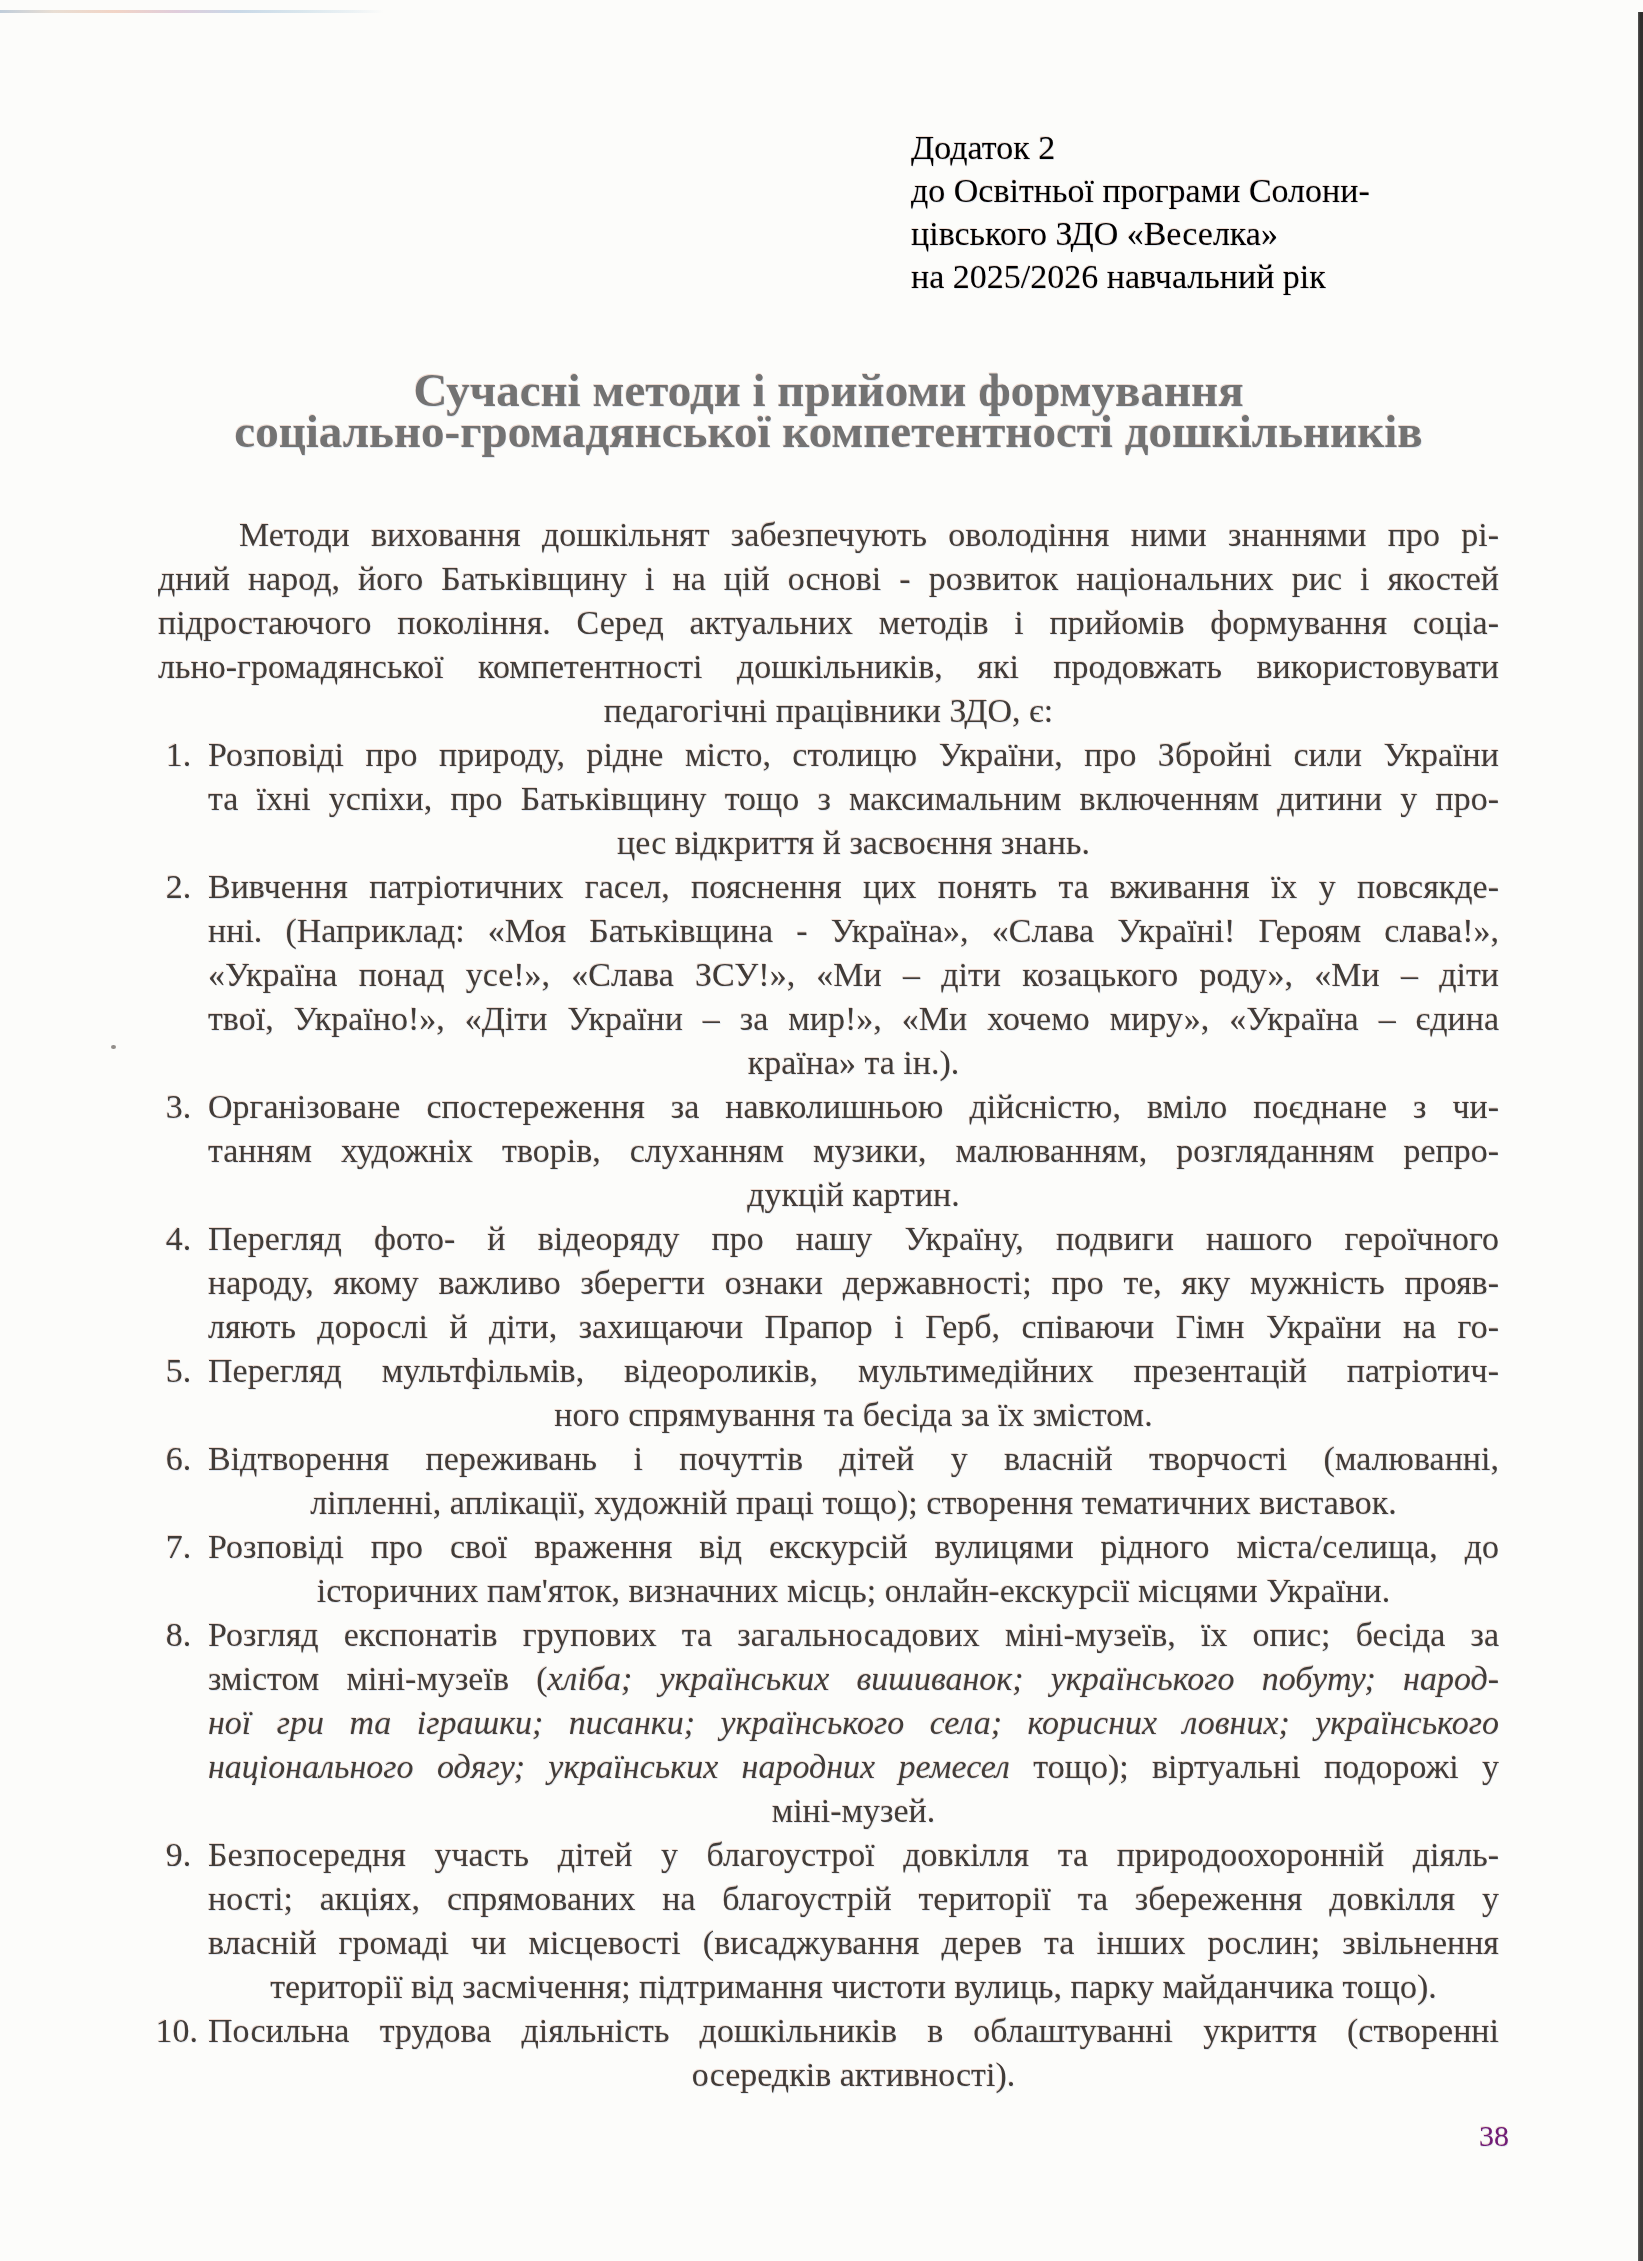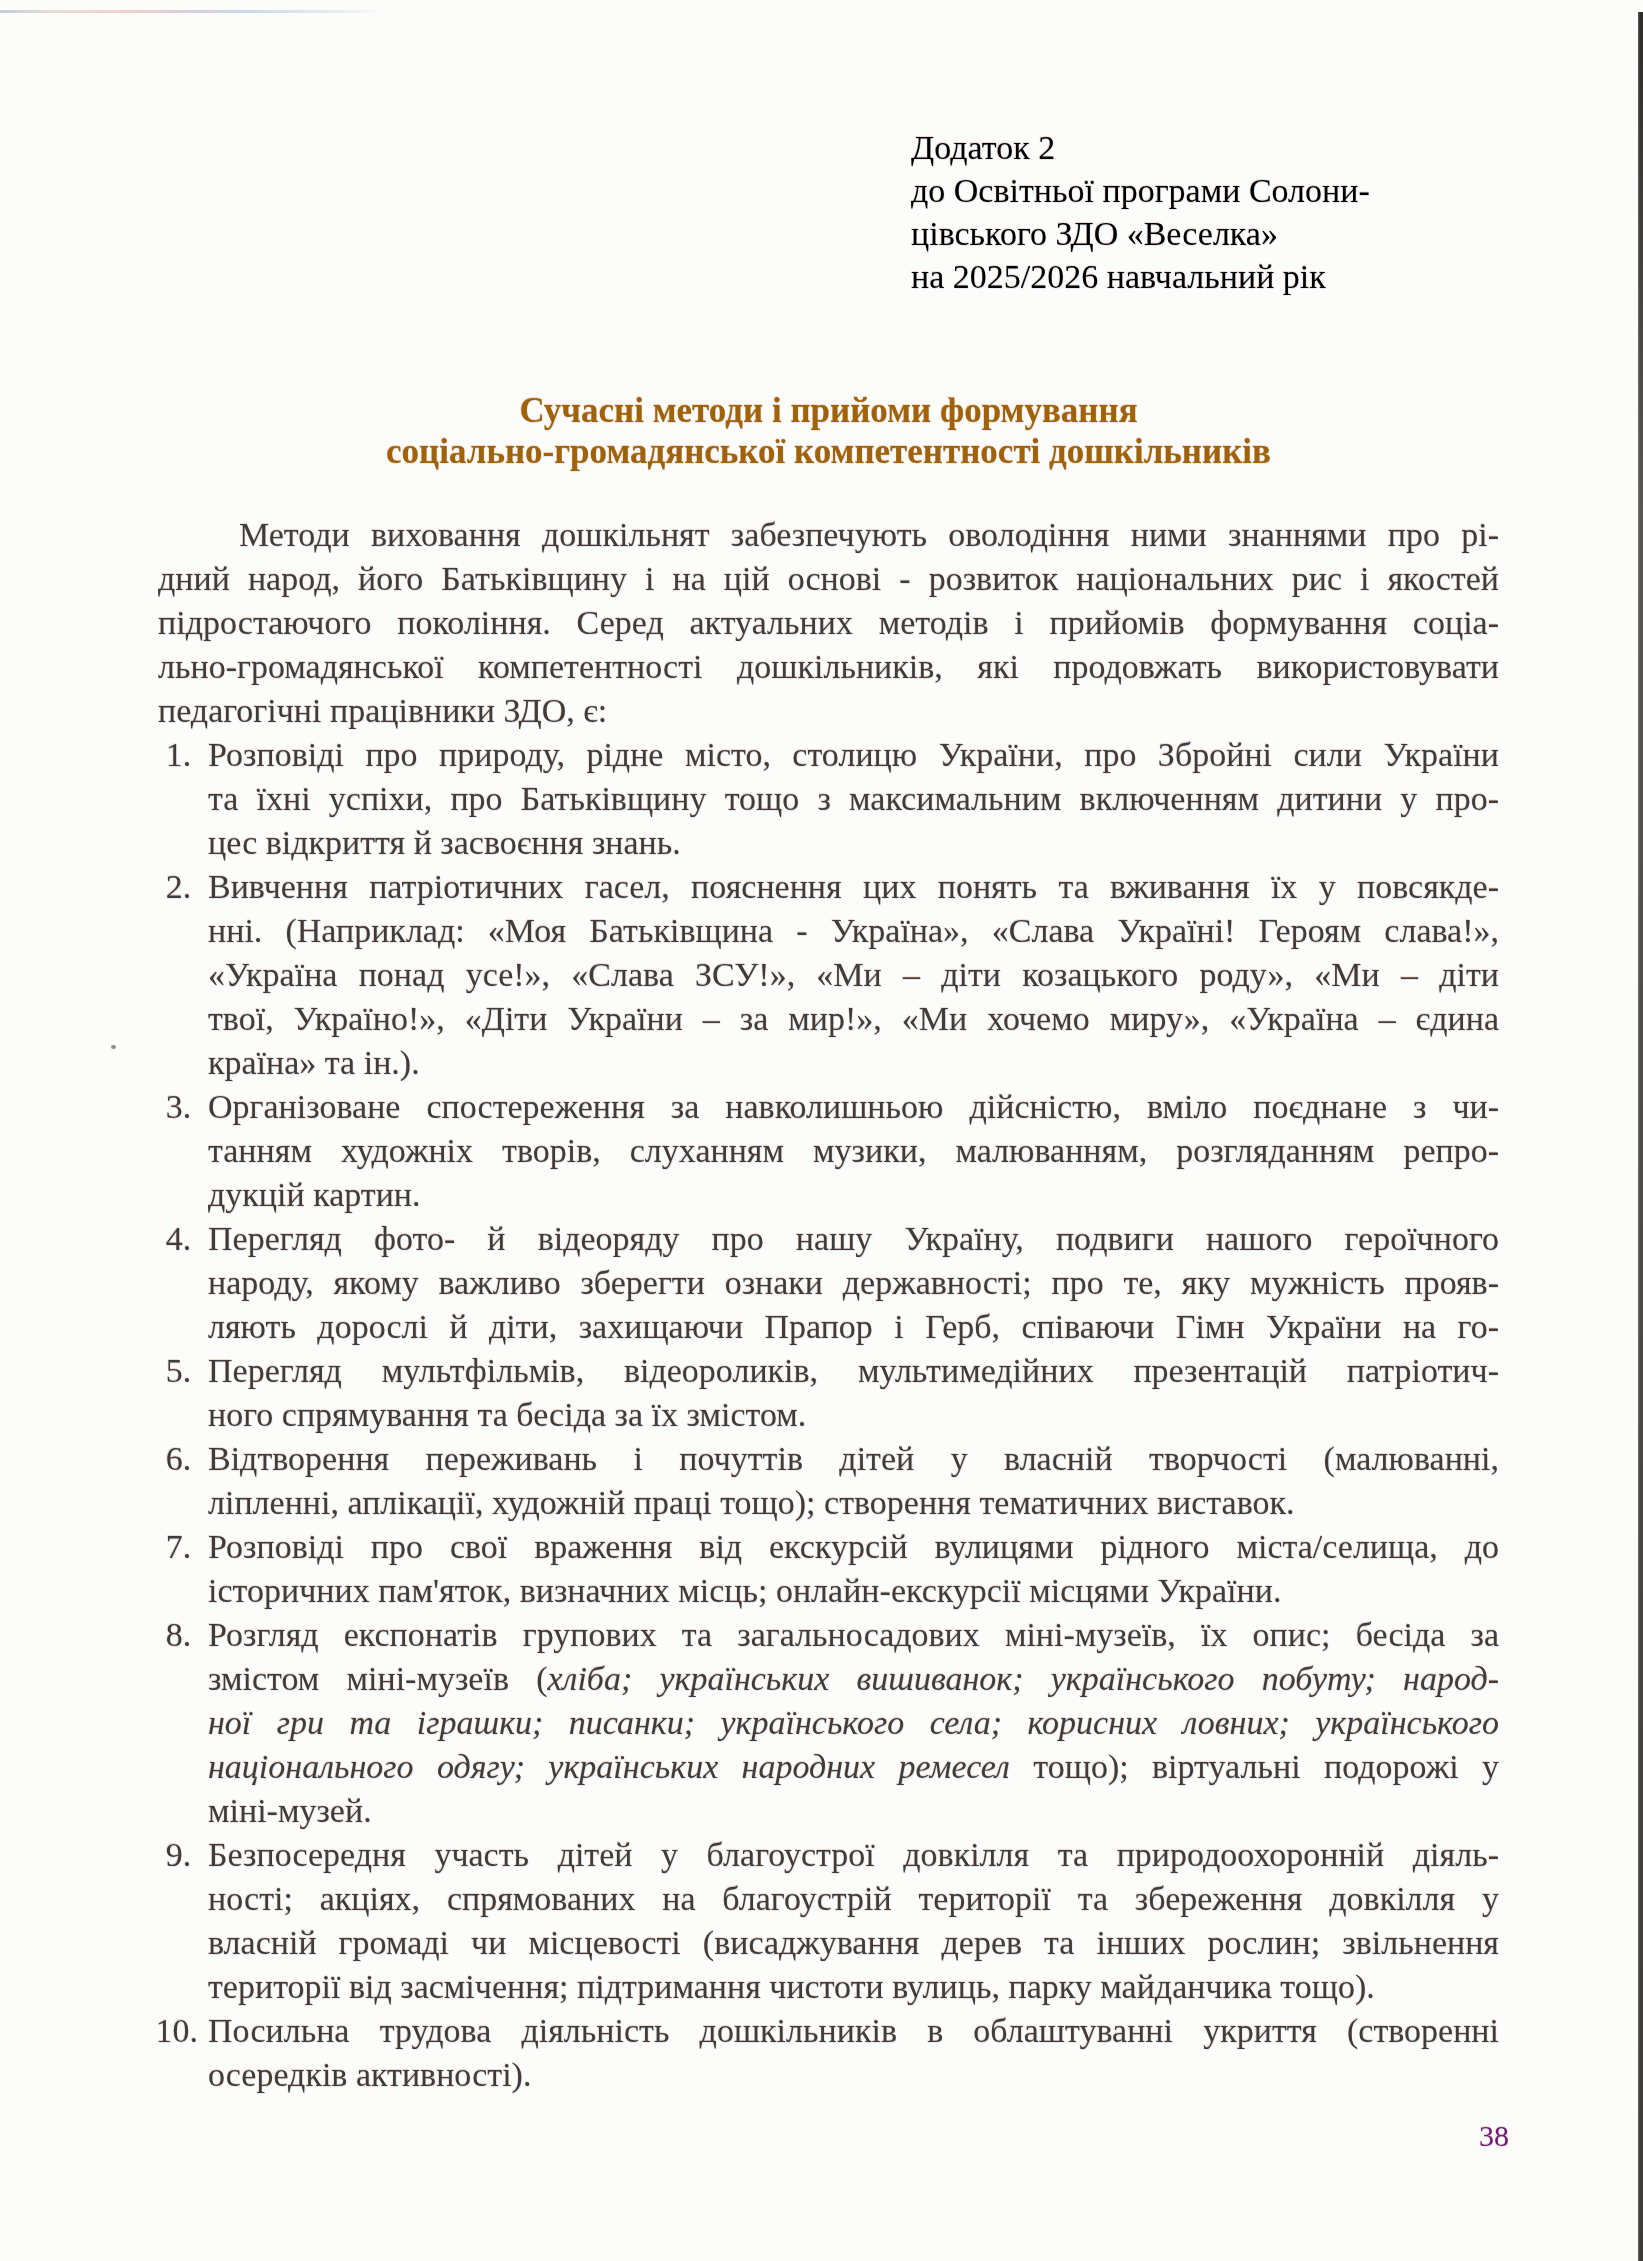--- a/index.html
+++ b/index.html
@@ -30,31 +30,31 @@
     position:absolute;left:111px;top:1045px;width:4.5px;height:3.9px;
     border-radius:50%;background:#807b77;opacity:.85;filter:blur(0.3px);
   }
   
   .header-block{
     position:absolute;left:911px;top:126px;
     font-size:34px;line-height:43px;color:#000000;
   }
   
   .title-block{
-    position:absolute;left:158px;top:390px;width:1341px;
-    text-align:center;font-weight:bold;font-size:35px;line-height:41px;color:#a16207;
+    position:absolute;left:158px;top:370px;width:1341px;
+    text-align:center;font-weight:bold;font-size:47px;line-height:41px;color:#737373;
   }
   
   .content-block{
     position:absolute;left:158px;top:513px;width:1341px;
     font-size:34px;line-height:44px;
   }
   .tline{height:44px;overflow:hidden;text-align:justify;}
   .tline::after{content:"";display:inline-block;width:100%;height:0;}
-  .tline.last{text-align:left;}
+  .tline.last{text-align:center;}
   .tline.last::after{width:0;}
   .tline.indent{padding-left:81px;}
   .it{font-style:italic;}
   .list-item{position:relative;}
   .num{position:absolute;left:7.7px;top:0;}
   .list-item.wide .num{left:-2.6px;}
   .item-body{margin-left:50px;}
   .page-number{
     position:absolute;left:1479px;top:2119px;
     font-size:30px;color:#701a75;

